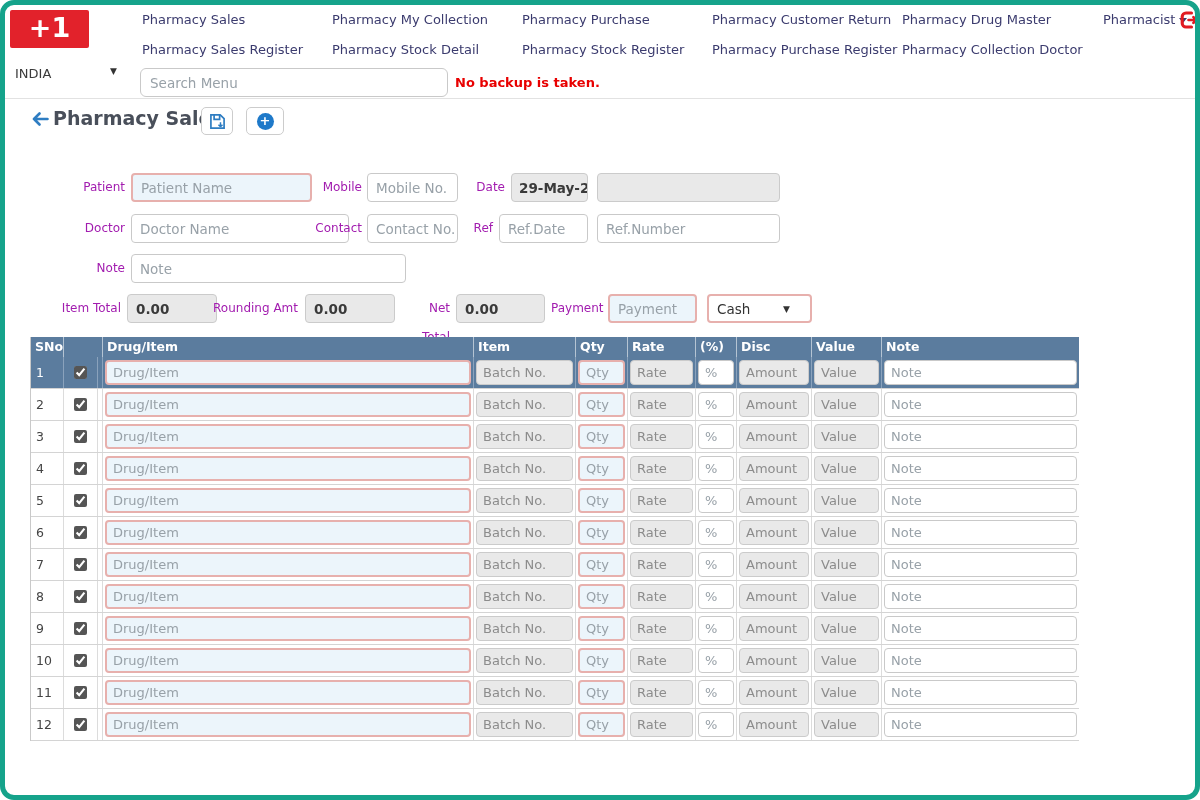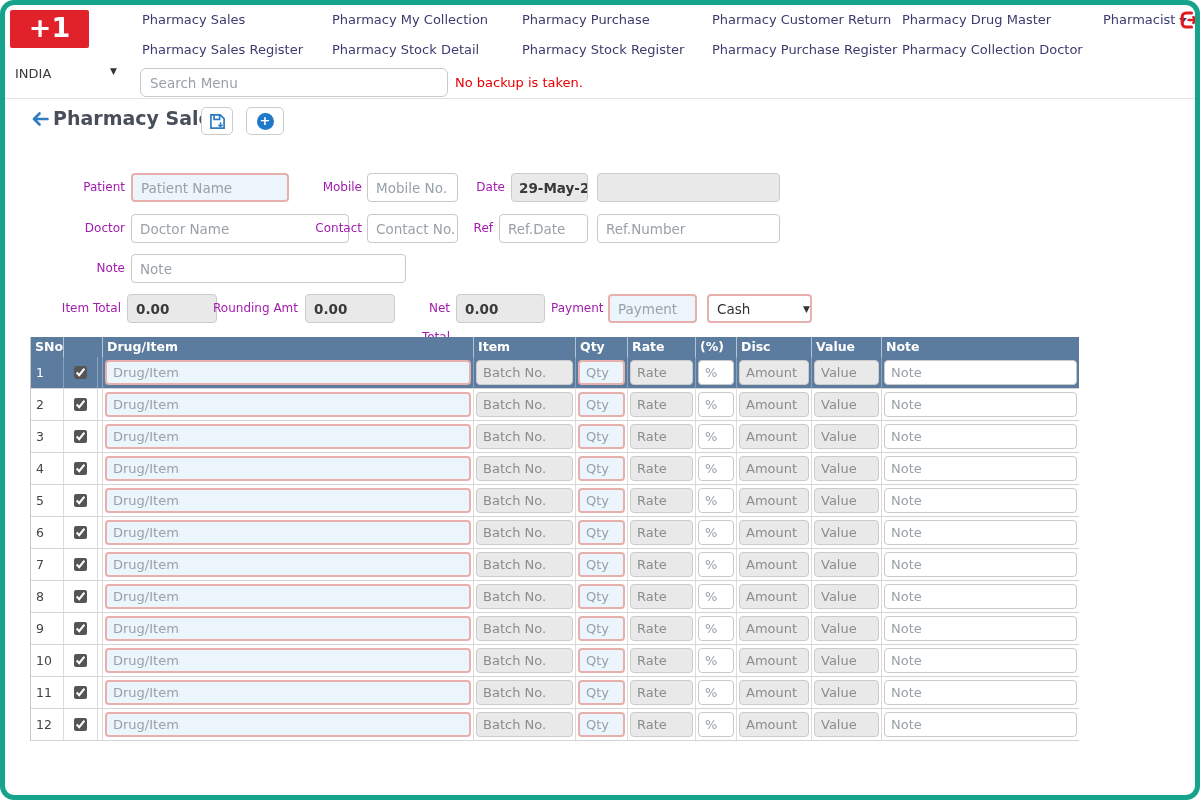--- a/index.html
+++ b/index.html
@@ -14,21 +14,21 @@
   .nav-row-1 { top:7px; } .nav-row-2 { top:37px; }
   .nav-item { color:#3b3b6e; font-size:13px; cursor:pointer; white-space:nowrap; }
   .user-menu { position:absolute; left:1098px; top:7px; color:#3b3b6e; font-size:13px; cursor:pointer; }
   .caret { display:inline-block; width:0; height:0; border-left:4px solid transparent; border-right:4px solid transparent;
            border-top:5px solid #3b3b6e; margin-left:4px; vertical-align:middle; }
   .logout { position:absolute; left:1174px; top:5px; width:20px; height:20px; cursor:pointer; }
   .country { position:absolute; left:10px; top:61px; width:102px; font-size:13px; color:#3a3a3a; cursor:pointer; }
   .country .arr { float:right; font-size:9px; color:#333; }
   .search { position:absolute; left:135px; top:63px; width:308px; height:29px; border:1px solid #c9c9c9;
             border-radius:6px; padding-left:9px; font-size:13.5px; color:#333; font-family:inherit; }
-  .warning { position:absolute; left:450px; top:70px; color:#e80000; font-weight:normal; font-size:13px;text-align:right; }
+  .warning { position:absolute; left:450px; top:70px; color:#e80000; font-weight:bold; font-size:13px;text-align:right; }
   .hdr-divider { position:absolute; left:0; top:93px; width:1200px; height:1px; background:#e2e2e2; }
 
   
   .back { position:absolute; left:27px; top:106px; cursor:pointer; }
   .page-title { position:absolute; left:48px; top:102px; font-size:19px; font-weight:bold; color:#494f5a; }
   .tool-btn { position:absolute; top:102px; height:28px; background:#fff; border:1px solid #ccc; border-radius:5px;
               display:flex; align-items:center; justify-content:center; cursor:pointer; }
   .save-btn { left:196px; width:32px; }
   .add-btn { left:241px; width:38px; }
   .plus-circle { width:17px; height:17px; border-radius:50%; background:#1e79c9; color:#fff; font-size:13px;
@@ -36,21 +36,21 @@
 
   
   .flabel { position:absolute; height:29px; line-height:29px; text-align:right; font-size:12px; color:#a21caf; }
   .fin { position:absolute; height:29px; border-radius:4px; padding-left:8px; font-size:13.5px; color:#333; font-family:inherit; }
   .norm { border:1px solid #c9c9c9; background:#fff; }
   .inv  { border:2px solid #e7b0ad; background:#ecf5fb; }
   .dis  { border:1px solid #cbcbcb; background:#e9e9e9; }
   .val  { font-weight:bold; color:#3a3a3a; }
   input::placeholder { color:#98a1a8; opacity:1; }
   .dis::placeholder { color:#8c8c8c; }
-  .sel { display:flex; align-items:center; justify-content:space-between; padding-right:0; background:#fff; cursor:pointer; }
+  .sel { display:flex; align-items:center; justify-content:space-between; padding-right:20px; background:#fff; cursor:pointer; }
   .sel .arr { font-size:9px; color:#333; }
 
   
   .grid-table { position:absolute; left:25px; top:332px; width:1049px; border-left:1px solid #c9c9c9; }
   .thead, .trow { display:grid; grid-template-columns:33px 34px 5px 371px 102px 52px 68px 41px 75px 70px 197px; }
   .thead { height:20px; background:#5b7c9e; }
   .thead .hc { color:#fff; font-size:12.5px; font-weight:bold; line-height:20px; padding-left:4px;
                border-right:1px solid rgba(255,255,255,.55); overflow:hidden; white-space:nowrap; }
   .hc-check { grid-column:span 2; }
   .trow { height:32px; background:#fff; border-bottom:1px solid #d4d4d4; }
@@ -119,21 +119,21 @@
       <path d="M1.8 1.8 h8.7 L14.2 5.3 V14.2 H1.8 Z"></path>
       <path d="M4.8 1.8 v4.2 h5.2 V1.8"></path>
       <path d="M10.8 8.6 v4.4 m0 0 l-1.9-1.9 m1.9 1.9 l1.9-1.9" stroke-width="1.4"></path>
     </svg>
   </div>
   <div class="tool-btn add-btn">
     <div class="plus-circle">+</div>
   </div>
 
   <div class="flabel" style="left:56px; top:168px; width:64px;">Patient</div>
-  <input class="fin inv" style="left: 126px; top: 168px; width: 158px;" type="text" placeholder="Patient Name">
+  <input class="fin inv" style="left: 126px; top: 168px; width: 181px;" type="text" placeholder="Patient Name">
   <div class="flabel" style="left:312px; top:168px; width:45px;">Mobile</div>
   <input class="fin norm" style="left: 362px; top: 168px; width: 91px;" type="text" placeholder="Mobile No.">
   <div class="flabel" style="left:455px; top:168px; width:45px;">Date</div>
   <input class="fin dis val" style="left: 506px; top: 168px; width: 77px; padding-left: 7px;" type="text" disabled="" value="29-May-2018">
   <input class="fin dis" style="left: 592px; top: 168px; width: 183px;" type="text" disabled="">
 
   <div class="flabel" style="left:56px; top:209px; width:64px;">Doctor</div>
   <input class="fin norm" style="left: 126px; top: 209px; width: 218px;" type="text" placeholder="Doctor Name">
   <div class="flabel" style="left:305px; top:209px; width:52px;">Contact</div>
   <input class="fin norm" style="left: 362px; top: 209px; width: 91px;" type="text" placeholder="Contact No.">

